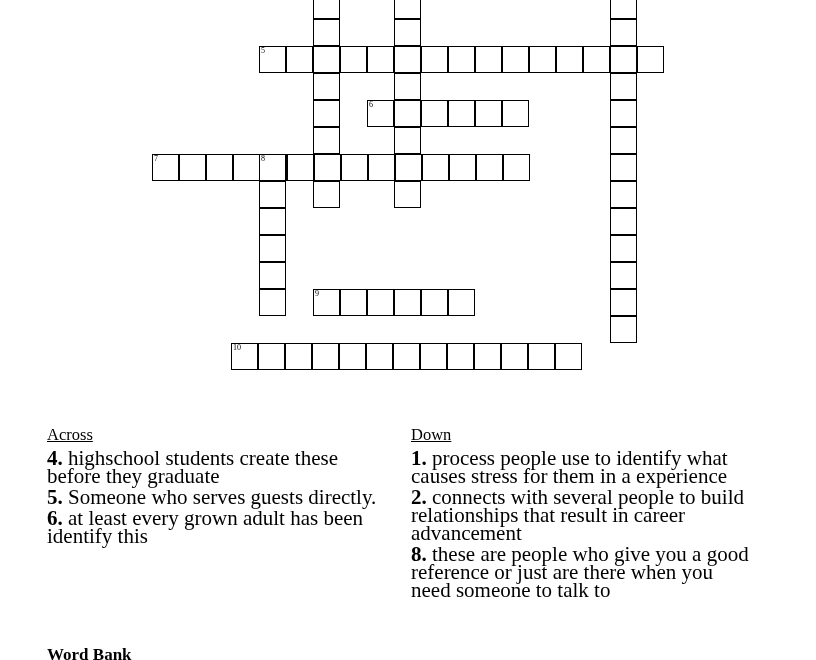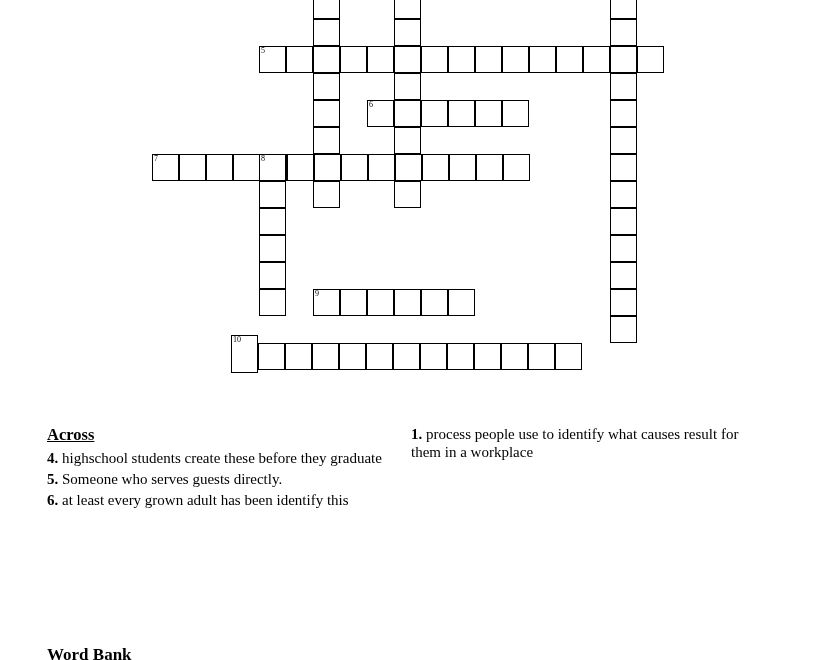--- a/index.html
+++ b/index.html
@@ -56,33 +56,33 @@
   .clue-col {
     position: absolute;
     top: 0;
   }
   #across-col { left: 47px; width: 345px; }
   #down-col   { left: 411px; width: 345px; }
 
   .clue-heading {
     font-family: "Liberation Serif", "DejaVu Serif", serif;
     font-size: 16.5px;
-    font-weight: bold;
+    font-weight: normal;
     text-decoration: underline;
     margin: 0 0 4px 0;
     line-height: 20px;
   }
   .clue-list {
     list-style: none;
     margin: 0;
     padding: 0;
   }
   .clue-item {
     font-family: "Liberation Serif", "DejaVu Serif", serif;
-    font-size: 15px;
+    font-size: 21px;
     line-height: 18px;
     margin: 0 0 3px 0;
     text-align: left;
   }
   .clue-num {
     font-weight: bold;
   }
   .clue-text {
     font-weight: normal;
   }
@@ -180,21 +180,21 @@
       <div class="cw-cell" style="left: 259px; top: 262px; width: 27px; height: 27px;"></div>
       <div class="cw-cell" style="left: 259px; top: 289px; width: 27px; height: 27px;"></div>
       <div class="cw-cell" style="left: 313px; top: 289px; width: 27px; height: 27px;">
         <span class="cw-num">9</span>
       </div>
       <div class="cw-cell" style="left: 340px; top: 289px; width: 27px; height: 27px;"></div>
       <div class="cw-cell" style="left: 367px; top: 289px; width: 27px; height: 27px;"></div>
       <div class="cw-cell" style="left: 394px; top: 289px; width: 27px; height: 27px;"></div>
       <div class="cw-cell" style="left: 421px; top: 289px; width: 27px; height: 27px;"></div>
       <div class="cw-cell" style="left: 448px; top: 289px; width: 27px; height: 27px;"></div>
-      <div class="cw-cell" style="left: 231px; top: 335px; width: 27px; height: 38px;">
+      <div class="cw-cell" style="left: 231px; top: 343px; width: 27px; height: 27px;">
         <span class="cw-num">10</span>
       </div>
       <div class="cw-cell" style="left: 258px; top: 343px; width: 27px; height: 27px;"></div>
       <div class="cw-cell" style="left: 285px; top: 343px; width: 27px; height: 27px;"></div>
       <div class="cw-cell" style="left: 312px; top: 343px; width: 27px; height: 27px;"></div>
       <div class="cw-cell" style="left: 339px; top: 343px; width: 27px; height: 27px;"></div>
       <div class="cw-cell" style="left: 366px; top: 343px; width: 27px; height: 27px;"></div>
       <div class="cw-cell" style="left: 393px; top: 343px; width: 27px; height: 27px;"></div>
       <div class="cw-cell" style="left: 420px; top: 343px; width: 27px; height: 27px;"></div>
       <div class="cw-cell" style="left: 447px; top: 343px; width: 27px; height: 27px;"></div>
@@ -209,22 +209,25 @@
     <div class="clue-col" id="across-col">
       <div class="clue-heading">Across</div>
       <ul class="clue-list" id="across-list">
           <li class="clue-item"><span class="clue-num">4. </span><span class="clue-text">highschool students create these before they graduate</span></li>
           <li class="clue-item"><span class="clue-num">5. </span><span class="clue-text">Someone who serves guests directly.</span></li>
           <li class="clue-item"><span class="clue-num">6. </span><span class="clue-text">at least every grown adult has been identify this</span></li>
         </ul>
     </div>
 
     <div class="clue-col" id="down-col">
+      <div class="clue-heading">Down</div>
       <ul class="clue-list" id="down-list">
-          <li class="clue-item"><span class="clue-num">1. </span><span class="clue-text">process people use to identify what causes result for them in a workplace</span></li>
+          <li class="clue-item"><span class="clue-num">1. </span><span class="clue-text">process people use to identify what causes stress for them in a experience</span></li>
+          <li class="clue-item"><span class="clue-num">2. </span><span class="clue-text">connects with several people to build relationships that result in career advancement</span></li>
+          <li class="clue-item"><span class="clue-num">8. </span><span class="clue-text">these are people who give you a good reference or just are there when you need someone to talk to</span></li>
         </ul>
     </div>
 
   </div>
 
   <div id="word-bank-heading">Word Bank</div>
 
 </div>
 
 </body></html>

